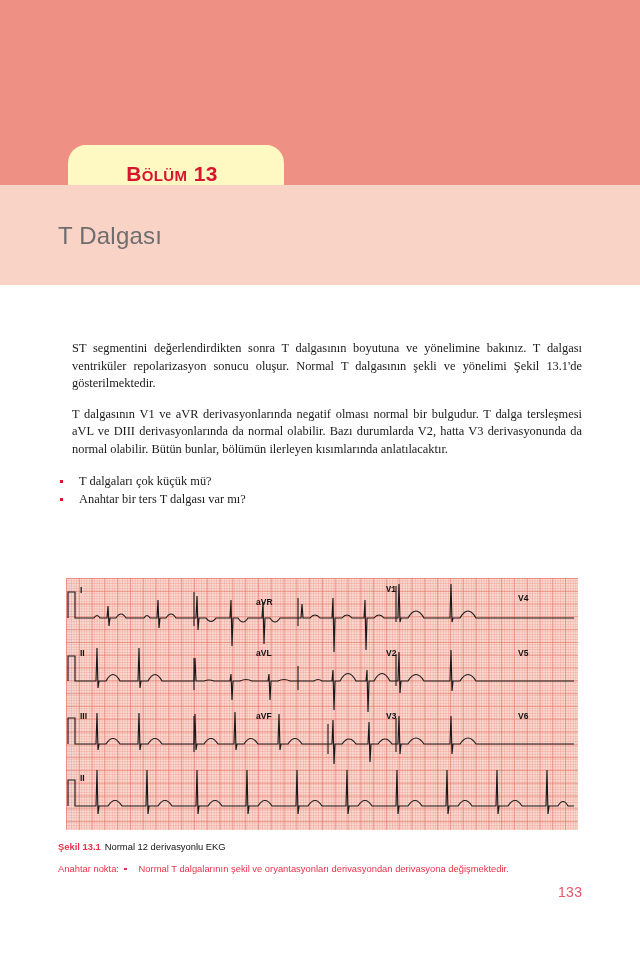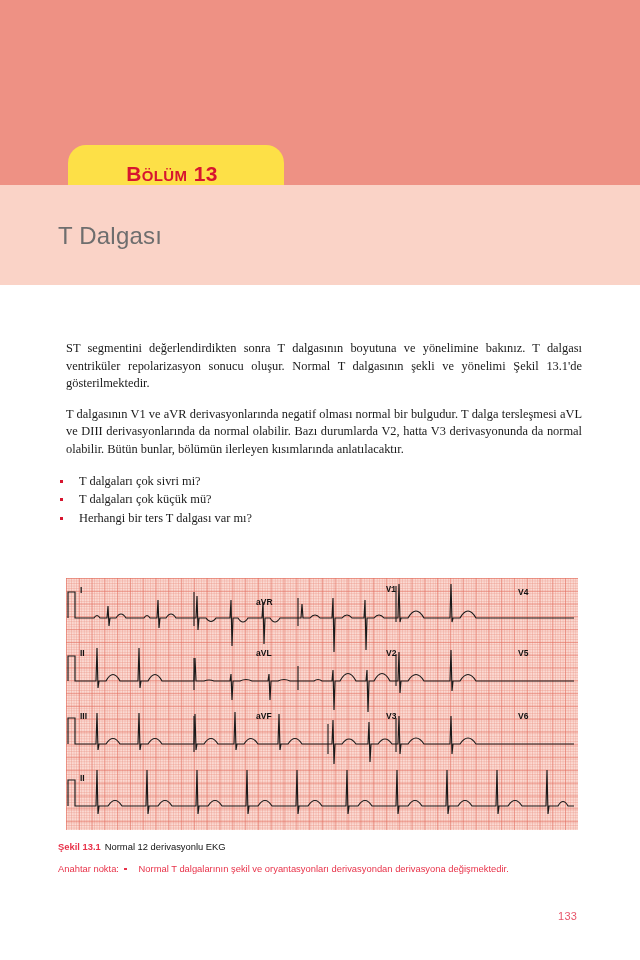--- a/index.html
+++ b/index.html
@@ -22,21 +22,21 @@
     width: 640px;
     height: 185px;
     background: #ee9184;
   }
   .chapter-tab {
     position: absolute;
     left: 68px;
     top: 145px;
     width: 216px;
     height: 40px;
-    background: #fde047;
+    background: #fef9c3;
     border-top-left-radius: 18px;
     border-top-right-radius: 18px;
   }
   .chapter-tab-label {
     position: absolute;
     left: 0; right: 0;
     bottom: 1px;
     text-align: center;
     color: #d7152f;
     font-family: "Liberation Sans", sans-serif;
@@ -72,21 +72,21 @@
     left: 58px;
     top: 340px;
     width: 524px;
   }
   .para {
     font-family: "Liberation Serif", serif;
     font-size: 12.4px;
     line-height: 17.6px;
     color: #1a1a1a;
     text-align: justify;
-    margin: 0 0 13px 8px;
+    margin: 0 0 13px 14px;
   }
   .para.last-intro { margin-bottom: 12px; }
 
   .bullet-list {
     list-style: none;
     margin: 0;
     padding: 0;
   }
   .bullet-item {
     position: relative;
@@ -174,23 +174,23 @@
     display: inline-block;
     width: 2.6px;
     height: 2.6px;
     background: #e8334a;
     vertical-align: middle;
     margin: 0 12px 1px 0;
   }
   .page-number {
     position: absolute;
     left: 558px;
-    top: 910px;
-    font-family: "Liberation Sans", sans-serif;
-    font-size: 11px;
+    top: 884px;
+    font-family: "Liberation Sans", sans-serif;
+    font-size: 14px;
     color: #e8566b;
     letter-spacing: 0.3px;
   }
 </style>
 </head>
 <body>
 
 <div class="header-band"></div>
 
 <div class="chapter-tab">
@@ -198,31 +198,27 @@
 </div>
 
 <div class="title-band"></div>
 <div class="chapter-title">T Dalgası</div>
 
 <div class="content">
   <p class="para">ST segmentini değerlendirdikten sonra T dalgasının boyutuna ve yönelimine bakınız. T dalgası ventriküler repolarizasyon sonucu oluşur. Normal T dalgasının şekli ve yönelimi Şekil 13.1'de gösterilmektedir.</p>
   <p class="para">T dalgasının V1 ve aVR derivasyonlarında negatif olması normal bir bulgudur. T dalga tersleşmesi aVL ve DIII derivasyonlarında da normal olabilir. Bazı durumlarda V2, hatta V3 derivasyonunda da normal olabilir. Bütün bunlar, bölümün ilerleyen kısımlarında anlatılacaktır.</p>
 
   <ul class="bullet-list">
-    <li class="bullet-item">
-      <span class="bullet-marker"></span>
-      <span>T dalgaları çok sivri mi?</span>
-    </li>
     <li class="bullet-item">
       <span class="bullet-marker"></span>
       <span>T dalgaları çok küçük mü?</span>
     </li>
     <li class="bullet-item">
       <span class="bullet-marker"></span>
-      <span>Herhangi bir ters T dalgası var mı?</span>
+      <span>Anahtar bir ters T dalgası var mı?</span>
     </li>
   </ul>
 </div>
 
 <div class="figure">
   <div class="ecg-grid"></div>
 
   <svg class="ecg-svg" viewBox="0 0 512 252" preserveAspectRatio="none">
     <g fill="none" stroke="#1a1a1a" stroke-width="1.15" stroke-linejoin="miter" stroke-linecap="butt">
 
@@ -348,21 +344,21 @@
       <line x1="330" y1="76" x2="330" y2="108"></line>
       <line x1="128" y1="138" x2="128" y2="174"></line>
       <line x1="262" y1="146" x2="262" y2="176"></line>
       <line x1="330" y1="140" x2="330" y2="174"></line>
     </g>
   </svg>
 
   <span class="lead-label" style="left:14px;  top:8px;">I</span>
   <span class="lead-label" style="left:190px; top:20px;">aVR</span>
   <span class="lead-label" style="left:320px; top:8px;font-family:Liberation Mono, monospace;">V1</span>
-  <span class="lead-label" style="left:452px; top:10px;">V4</span>
+  <span class="lead-label" style="left:452px; top:16px;">V4</span>
 
   <span class="lead-label" style="left:14px;  top:71px;">II</span>
   <span class="lead-label" style="left:190px; top:71px;">aVL</span>
   <span class="lead-label" style="left:320px; top:71px;">V2</span>
   <span class="lead-label" style="left:452px; top:71px;">V5</span>
 
   <span class="lead-label" style="left:14px;  top:134px;">III</span>
   <span class="lead-label" style="left:190px; top:134px;">aVF</span>
   <span class="lead-label" style="left:320px; top:134px;">V3</span>
   <span class="lead-label" style="left:452px; top:134px;">V6</span>

